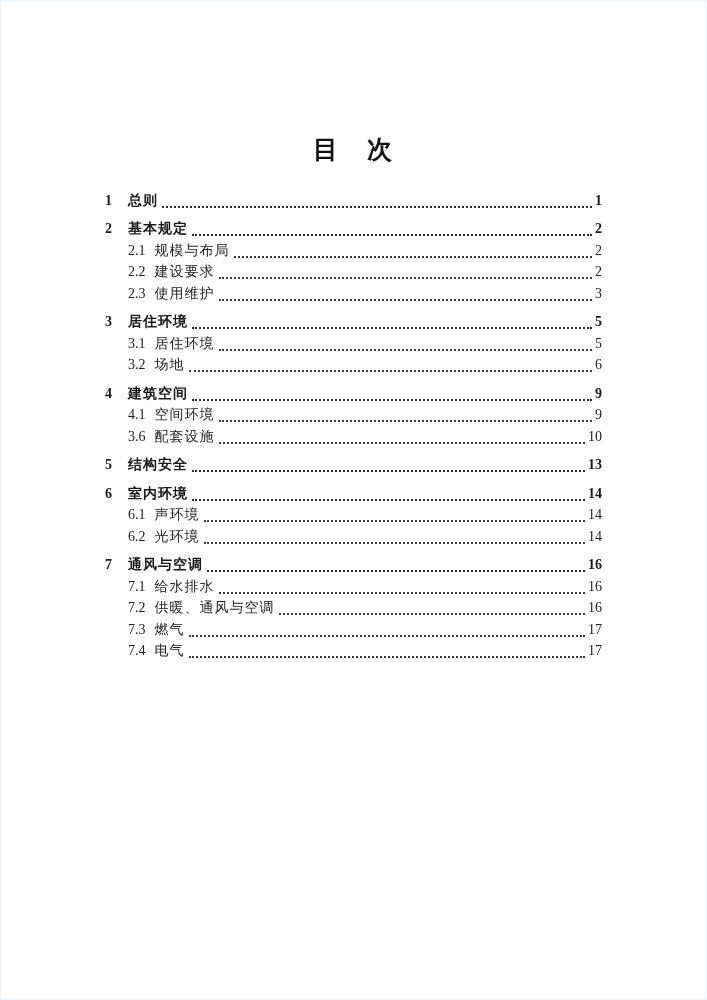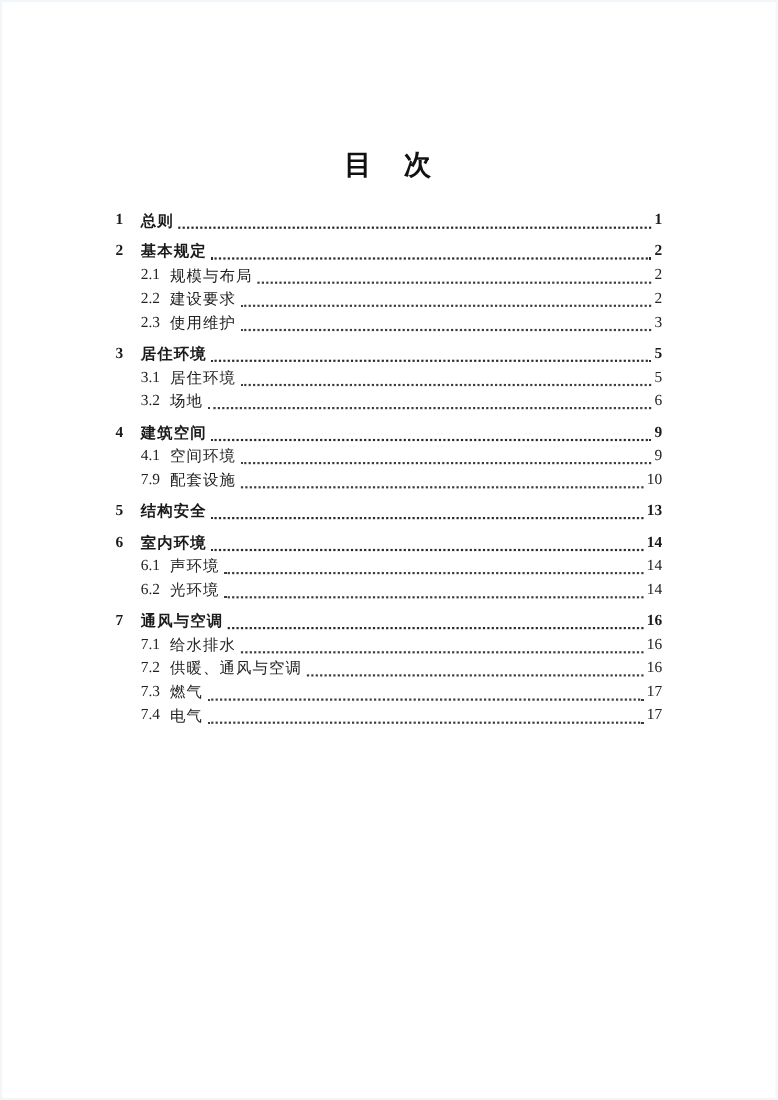--- a/index.html
+++ b/index.html
@@ -127,21 +127,21 @@
         <span class="leader"></span>
         <span class="pagenum">9</span>
       </div>
       <div class="row level-2">
         <span class="num">4.1</span>
         <span class="label">空间环境</span>
         <span class="leader"></span>
         <span class="pagenum">9</span>
       </div>
       <div class="row level-2">
-        <span class="num">7.9</span>
+        <span class="num">3.6</span>
         <span class="label">配套设施</span>
         <span class="leader"></span>
         <span class="pagenum">10</span>
       </div>
       <div class="row level-1">
         <span class="num">5</span>
         <span class="label">结构安全</span>
         <span class="leader"></span>
         <span class="pagenum">13</span>
       </div>

